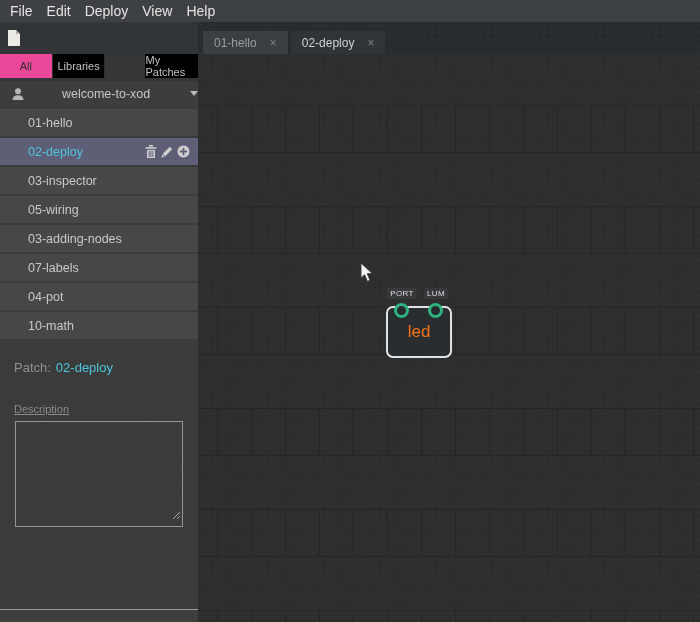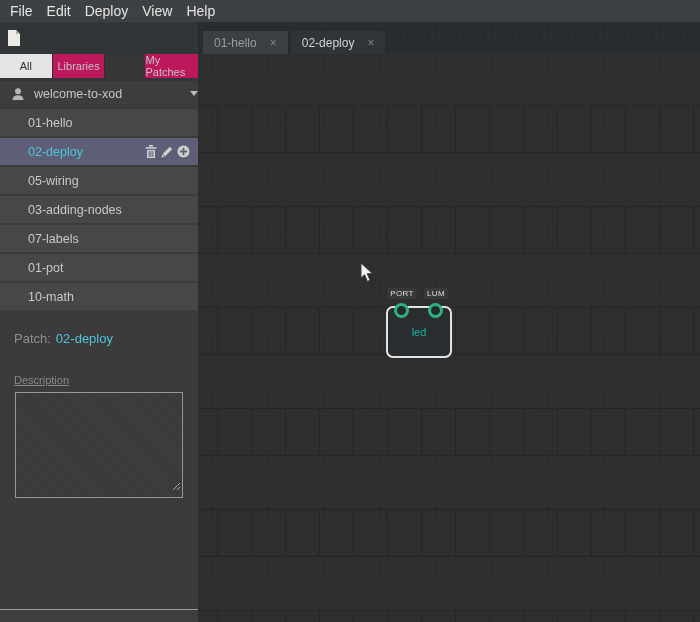--- a/index.html
+++ b/index.html
@@ -26,28 +26,28 @@
     background:#3b3b3b; overflow:hidden;
   }
   #side-toolbar {
     height:32px; background:#323537; display:flex; align-items:center; padding-left:7px;
   }
   #side-tabs {
     height:27px; display:flex; background:#363636; border-bottom:3px solid #333638;
   }
   .side-tab {
     width:66px; display:flex; align-items:center; justify-content:center;
-    font-size:11px; color:#c3c3c3; background:#be185d; border-right:1px solid #2e2e2e;
+    font-size:11px; color:#c3c3c3; background:#000000; border-right:1px solid #2e2e2e;
   }
   .side-tab:last-child { border-right:none;margin-left:40px; }
-  .side-tab.active { background:#e5e5e5; color:#303030; }
+  .side-tab.active { background:#ec4899; color:#303030; }
 
   #project-row {
     height:25px; background:#3d3d3d; display:flex; align-items:center;
-    padding:0 0 0 11px; margin-bottom:3px;
+    padding:0 0 0 11px; margin-bottom:3px;gap:28px;
   }
   #project-name { font-size:12.5px; color:#c6c6c6; margin-left:9px; flex:1; }
   .caret-down {
     width:0; height:0; border-left:4px solid transparent; border-right:4px solid transparent;
     border-top:5px solid #b9b9b9;
   }
 
   .patch-row {
     height:27px; margin-bottom:2px; background:#474747;
     display:flex; align-items:center; padding-left:28px; padding-right:8px;
@@ -101,21 +101,21 @@
     background-image:repeating-linear-gradient(90deg, #262626 0 1px, transparent 1px 34px);
     background-position-x:19px;
   }
 
   
   #node {
     position:absolute; left:188px; top:252px; width:66px; height:52px;
     background:#292d2f; border:2px solid #dfe3e5; border-radius:7px;
     display:flex; align-items:center; justify-content:center;
   }
-  #node-label { color:#14b8a6; font-size:11px; }
+  #node-label { color:#f97316; font-size:17px; }
   .pin {
     position:absolute; width:15px; height:15px; border-radius:50%;
     border:3px solid #2eb27e; background:#252b2d; top:-5px;
   }
   .pin.pin-0 { left:6px; }
   .pin.pin-1 { left:40px; }
   .pin-chip {
     position:absolute; top:-20px; transform:translateX(-50%);
     background:#37393b; color:#dcdfe1; font-size:8px; letter-spacing:0.3px;
     padding:1px 3px; border-radius:1px; white-space:nowrap;
@@ -190,30 +190,33 @@
         <span style="display:flex;">
           <svg width="13" height="13" viewBox="0 0 13 13">
             <circle cx="6.5" cy="6.5" r="6" fill="#d0d0d0"></circle>
             <rect x="5.6" y="2.8" width="1.8" height="7.4" fill="#5e5e77"></rect>
             <rect x="2.8" y="5.6" width="7.4" height="1.8" fill="#5e5e77"></rect>
           </svg>
         </span>
       </span>
     </div>
     <div class="patch-row">
+      <span>03-inspector</span>
+    </div>
+    <div class="patch-row">
       <span>05-wiring</span>
     </div>
     <div class="patch-row">
       <span>03-adding-nodes</span>
     </div>
     <div class="patch-row">
       <span>07-labels</span>
     </div>
     <div class="patch-row">
-      <span>01-pot</span>
+      <span>04-pot</span>
     </div>
     <div class="patch-row">
       <span>10-math</span>
     </div>
   </div>
 
   <div id="lower-panel">
     <div id="patch-info">
       <span class="pi-label">Patch:</span><span class="pi-value">02-deploy</span>
     </div>

